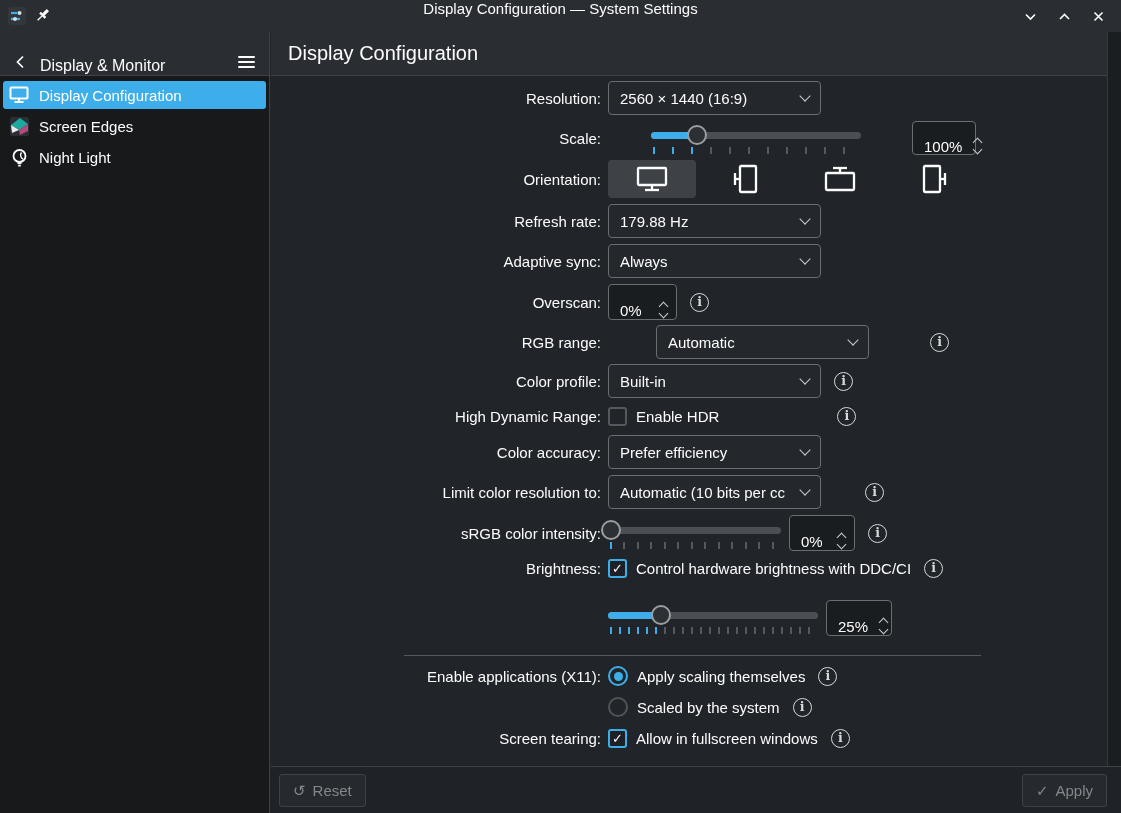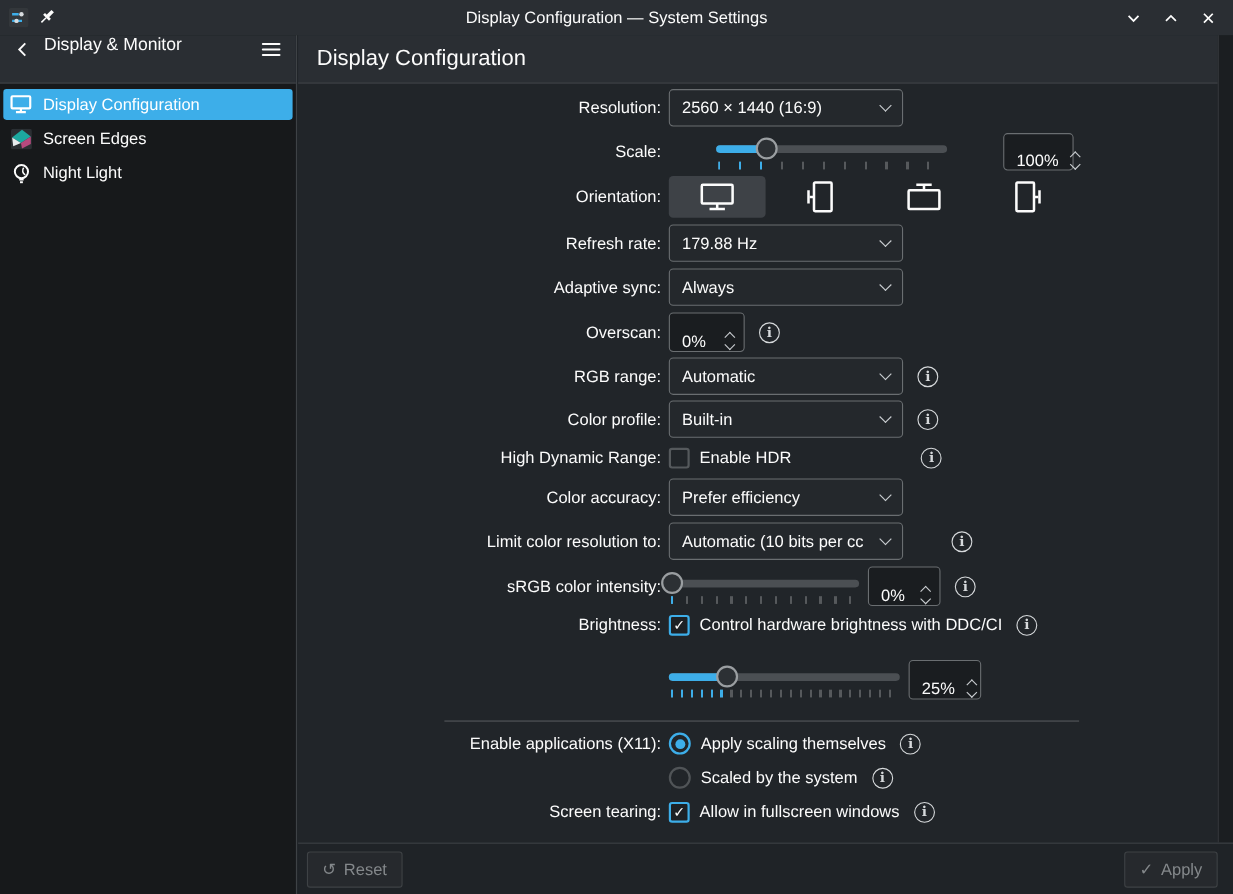--- a/index.html
+++ b/index.html
@@ -2,30 +2,30 @@
 <html><head>
 <meta charset="utf-8">
 <style>
   html,body{margin:0;padding:0;background:#101113;}
   *{box-sizing:border-box;}
   .window{position:relative;width:1121px;height:813px;background:#212529;
     font-family:"Liberation Sans","DejaVu Sans",sans-serif;color:#fcfcfc;overflow:hidden;}
 
   
   .titlebar{position:absolute;top:0;left:0;right:0;height:32px;background:#2a2e33;
-    display:flex;align-items:center;}
+    display:flex;}
   .titlebar .tleft{display:flex;align-items:center;gap:10px;padding-left:8px;z-index:2;}
   .titlebar .ttitle{position:absolute;left:0;right:0;text-align:center;font-size:15px;color:#fcfcfc;}
   .titlebar .tright{margin-left:auto;display:flex;align-items:center;gap:12px;padding-right:12px;z-index:2;}
   .winbtn{width:22px;height:22px;display:flex;align-items:center;justify-content:center;cursor:pointer;}
 
   
   .sidebar{position:absolute;top:32px;left:0;bottom:0;width:270px;background:#17191b;
     border-right:1px solid #3e4246;}
-  .side-header{height:44px;display:flex;align-items:flex-start;background:#2a2e33;
+  .side-header{height:44px;display:flex;align-items:flex-end;background:#2a2e33;
     border-bottom:1px solid #3e4246;padding:0 10px 0 8px;}
   .side-header .back{width:26px;height:26px;display:flex;align-items:center;justify-content:center;cursor:pointer;}
   .side-header .shtitle{flex:1;font-size:16px;padding-left:6px;}
   .hamburger{width:26px;height:26px;display:flex;flex-direction:column;justify-content:center;gap:3px;cursor:pointer;align-items:center;}
   .hamburger b{display:block;width:17px;height:2.2px;background:#fcfcfc;border-radius:1px;}
   .side-list{padding:2px 2px;}
   .side-item{height:28px;display:flex;align-items:center;gap:10px;padding:0 6px;margin:3px 1px;
     border-radius:3px;font-size:15px;cursor:pointer;}
   .side-item.selected{background:#3daee9;color:#ffffff;}
   .side-item .sicon{width:20px;height:20px;display:flex;align-items:center;justify-content:center;}
@@ -285,21 +285,21 @@
         <span class="spinbox" style="width:69px;">
           <span class="sval">0%</span>
           <span class="spin">
               <i class="up"></i>
               <i class="dn"></i>
             </span>
         </span>
         <span class="info">i</span>
       </div>
 
-      <div class="row" style="margin-bottom:5px;">
+      <div class="row" style="margin-bottom:5px;gap:48px;">
         <span class="lbl">RGB range:</span>
         <span class="combo">
           <span class="cval">Automatic</span>
           <span class="cv"></span>
         </span>
         <span class="info">i</span>
       </div>
 
       <div class="row">
         <span class="lbl">Color profile:</span>

